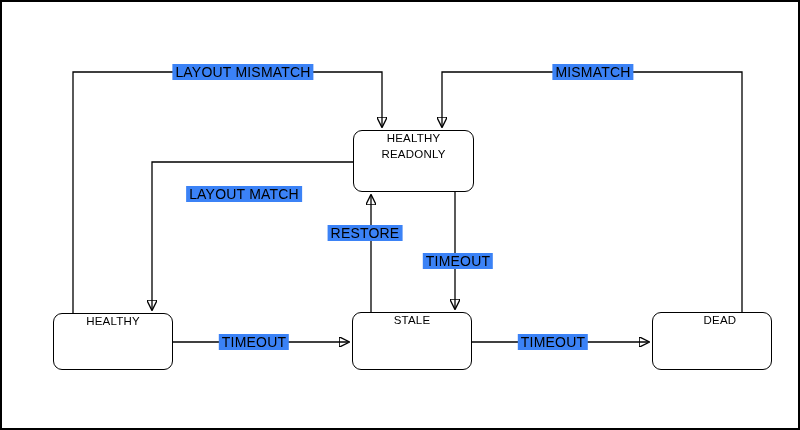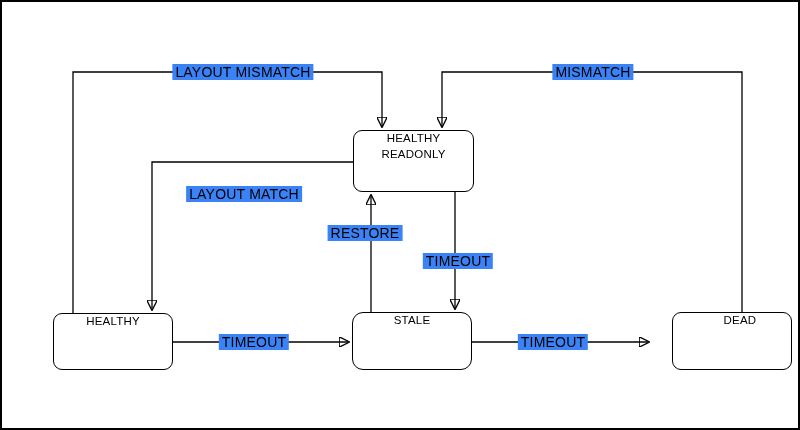--- a/index.html
+++ b/index.html
@@ -40,22 +40,22 @@
     justify-content: center;
     text-align: center;
     font-size: 11.5px;
     color: #000000;
     letter-spacing: 0.2px;
     white-space: pre-line;
     line-height: 1.35;
   }
   .node-healthy          { left: 51px;  top: 311px; width: 120px; height: 57px; }
   .node-healthy-readonly { left: 351px; top: 128px; width: 121px; height: 62px; }
-  .node-stale            { left: 350px; top: 310px; width: 120px; height: 58px; border-radius: 11px; }
-  .node-dead             { left: 670px; top: 310px; width: 120px; height: 58px; padding-left: 16px; }
+  .node-stale            { left: 350px; top: 310px; width: 120px; height: 58px; }
+  .node-dead             { left: 650px; top: 310px; width: 120px; height: 58px; padding-left: 16px; }
   .edge-label {
     position: absolute;
     transform: translate(-50%, -50%);
     background: #3b82f6;
     padding: 0 3px;
     font-size: 14px;
     color: #000000;
     letter-spacing: 0.2px;
     white-space: nowrap;
   }

